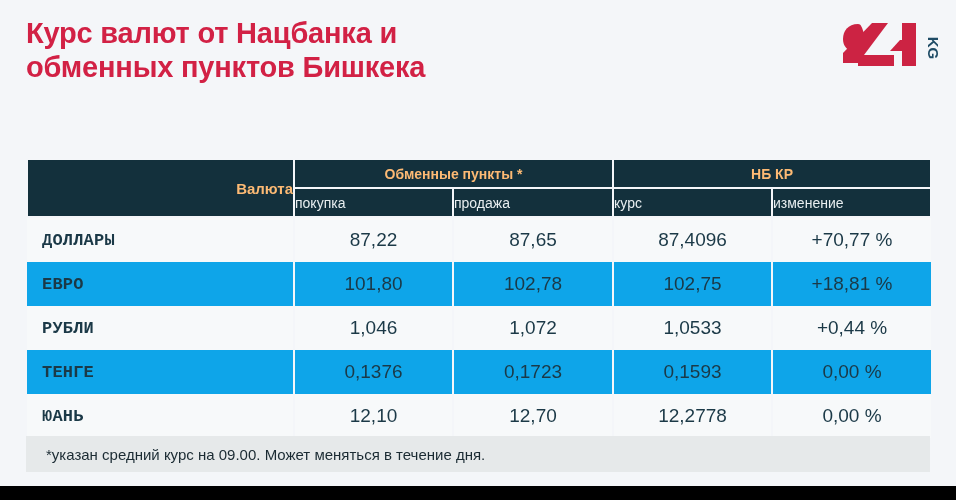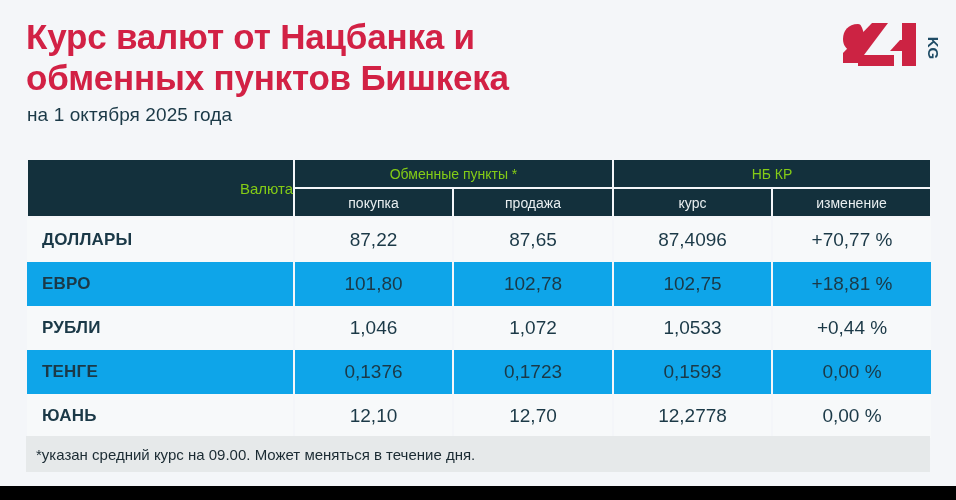--- a/index.html
+++ b/index.html
@@ -27,21 +27,21 @@
   
   .header {
     position: absolute;
     left: 26px;
     top: 16px;
     right: 26px;
     height: 120px;
   }
   .title {
     color: #d22145;
-    font-size: 35px;
+    font-size: 29px;
     font-weight: bold;
     line-height: 1.18;
     letter-spacing: -0.2px;
     margin: 0;
     width: 640px;
     white-space: pre-line;
   }
   .subtitle {
     color: #1b3947;
     font-size: 19px;
@@ -76,42 +76,42 @@
     width: 904px;
   }
   table.rates col.c-cur { width: 267px; }
   table.rates col.c-buy { width: 159px; }
   table.rates col.c-sell { width: 160px; }
   table.rates col.c-rate { width: 159px; }
   table.rates col.c-chg { width: 159px; }
 
   thead th {
     background: #13303c;
-    color: #84cc16;
+    color: #fdba74;
     font-size: 14px;
-    font-weight: normal;
+    font-weight: bold;
     padding: 0;
     border: 2px solid #f4f6f9;
     height: 27px;
     vertical-align: middle;
   }
   thead th.curhead {
     text-align: right;
     padding-left: 15px;
     font-size: 15px;
     height: 54px;
   }
   thead th.group {
     text-align: center;
     height: 27px;
   }
   thead th.sub {
     font-weight: normal;
     font-size: 14px;
-    text-align: center;
+    text-align: left;
     color: #e8eef0;
     height: 27px;
   }
 
   tbody td {
     height: 44px;
     font-size: 19px;
     color: #1b3947;
     text-align: center;
     vertical-align: middle;
@@ -119,61 +119,61 @@
     border-right: 2px solid #f4f6f9;
     padding: 0;
   }
   tbody td.cur {
     text-align: left;
     padding-left: 15px;
     font-size: 17px;
     font-weight: bold;
     letter-spacing: 0.2px;
     border-left: none;
+    font-family: Liberation Mono, monospace;
   }
   tbody td.last { border-right: none; }
   tbody tr.odd td { background: #f7f9fa; }
   tbody tr.even td { background: #0ea5e9; }
 
   
   .footnote {
     position: absolute;
     left: 26px;
     top: 436px;
     width: 904px;
     height: 36px;
     background: #e6e9ea;
     display: flex;
     align-items: center;
   }
   .footnote span {
     font-size: 15px;
     color: #1b2b33;
-    padding-left: 10px;
+    padding-left: 20px;
   }
 
   
   .bottom-bar {
     position: absolute;
     left: 0;
     top: 486px;
     width: 956px;
     height: 14px;
     background: #000000;
   }
 </style>
 </head>
 <body>
 
 <div class="page">
 
   <div class="header">
     <h1 class="title">Курс валют от Нацбанка и
 обменных пунктов Бишкека</h1>
-    <p class="subtitle">на 1 октября 2025 года</p>
   </div>
 
   <div class="logo">
     <svg width="96" height="58" viewBox="0 0 96 58" xmlns="http://www.w3.org/2000/svg">
 
       <path d="M16 6 C6 6 1 13 1 21 C1 27 4 31 9 33 L22 16 C20 9 19 6 16 6 Z" fill="#cc2343"></path>
       <path d="M30 5 L46 5 L16 45 L1 45 L1 35 Z" fill="#cc2343"></path>
       <path d="M16 37 L52 37 L52 48 L16 48 Z" fill="#cc2343"></path>
       <path d="M60 5 L74 5 L74 48 L60 48 Z" fill="#cc2343"></path>
       <path d="M58 22 L74 22 L74 33 L48 33 Z" fill="#cc2343"></path>

